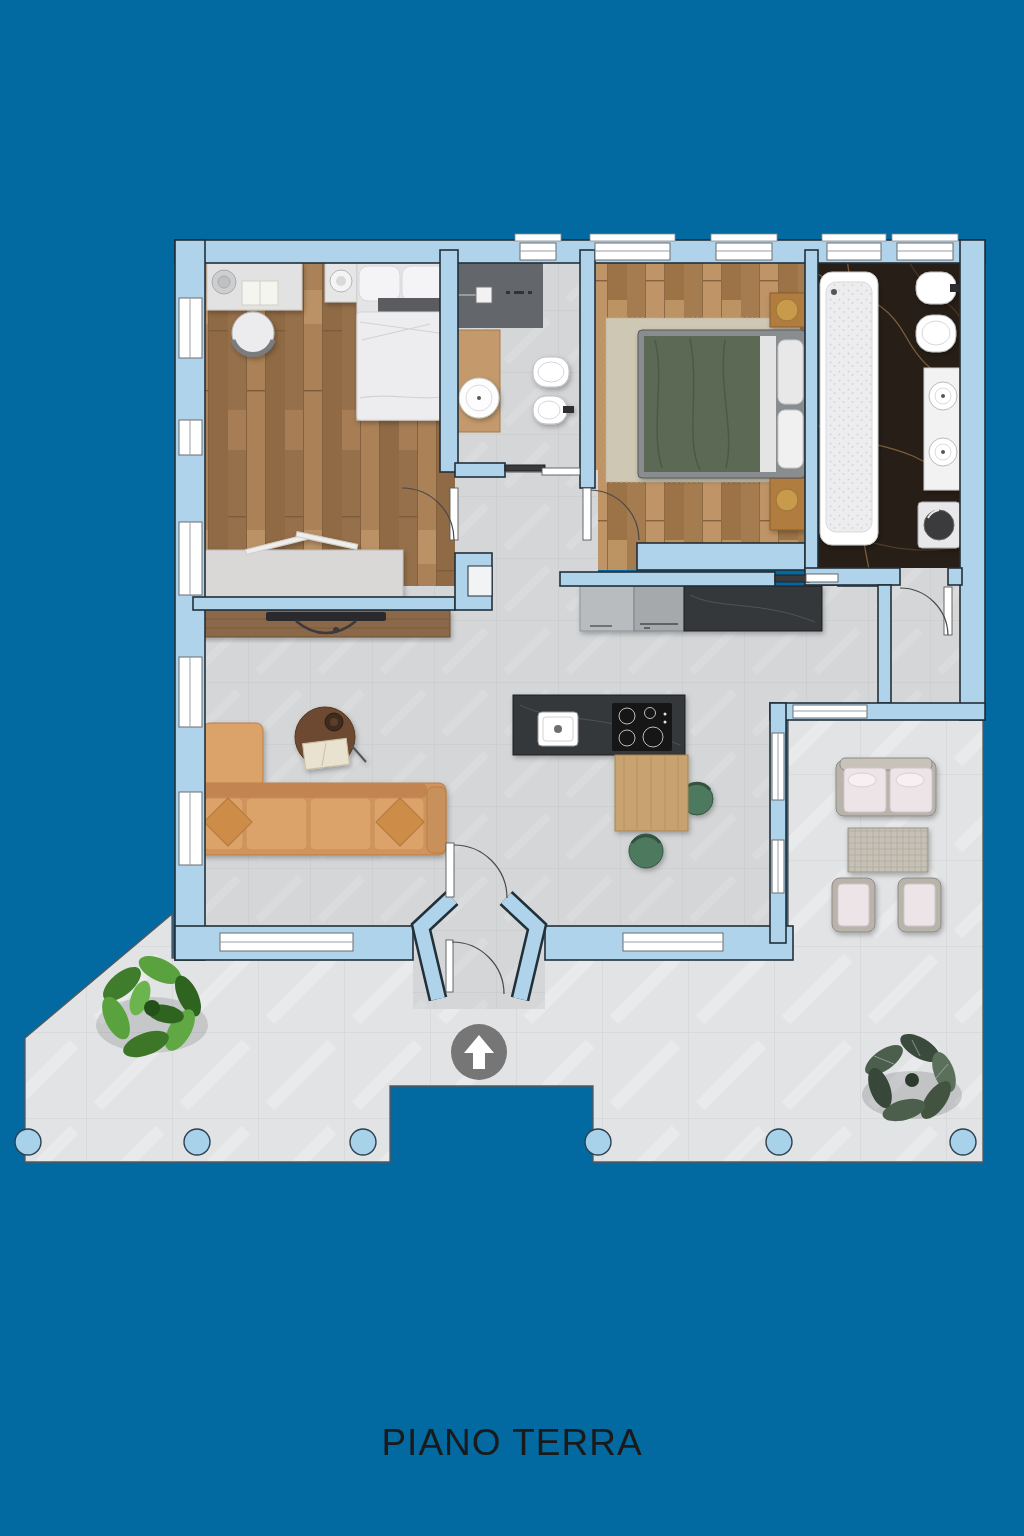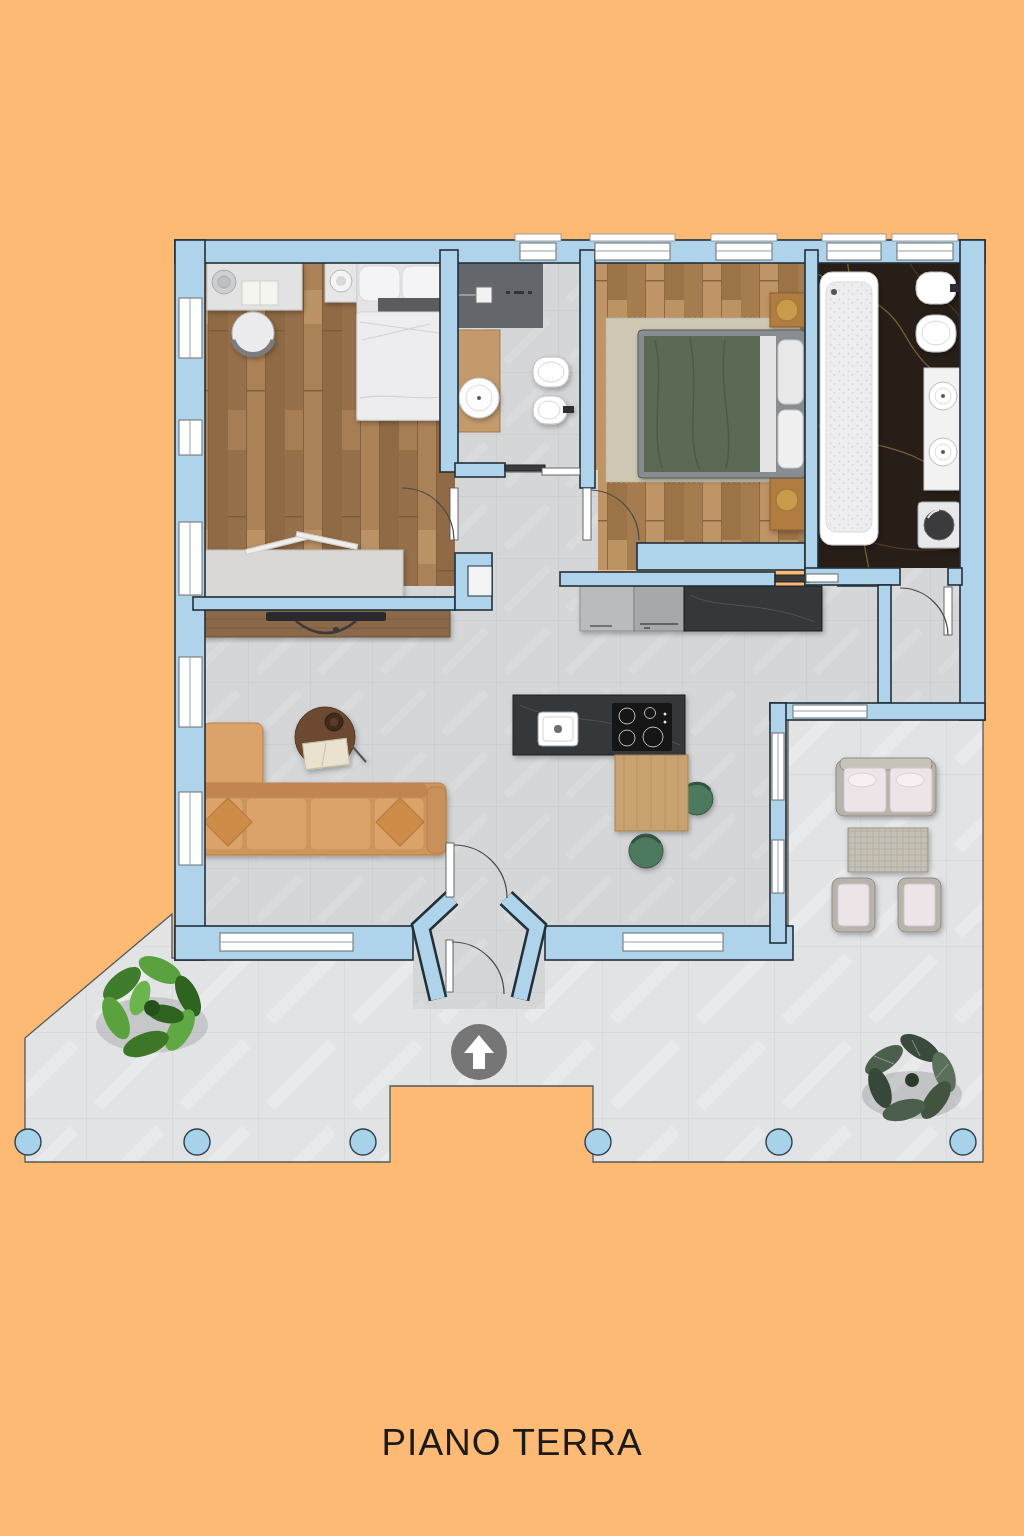--- a/index.html
+++ b/index.html
@@ -1,16 +1,16 @@
 <!DOCTYPE html>
 <html style="--wall: #aed3ea; --wall-outline: #223039; --terrace-tile: #e2e3e5; --interior-tile: #d5d6d8; --wood-bedroom1: #a07748; --wood-bedroom2: #b2885a; --marble-dark: #271e17; --counter-dark: #35373a; --sofa-tan: #d0945c; --chair-green: #4e7a5f; --lamp-gold: #c79b4c; --outdoor-cushion: #ece4e6; --pillar-blue: #a8d1ea; --arrow-badge: #6f6f6f; --text: #1a1a1a;"><head>
 <meta charset="utf-8">
 <style>
   html,body{margin:0;padding:0;background:#ffffff;}
-  .page{width:1024px;height:1536px;position:relative;background:#fdba74;margin:0 auto;
+  .page{width:1024px;height:1536px;position:relative;background:#0369a1;margin:0 auto;
         font-family:"Liberation Sans", sans-serif;}
   svg{display:block;}
   .wall{fill:var(--wall,#aed3ea);stroke:var(--wall-outline,#223039);stroke-width:1.6;}
   .win{fill:#ffffff;stroke:#6a6d70;stroke-width:1;}
   .winline{stroke:#9aa0a4;stroke-width:1;fill:none;}
   .sill{fill:#ffffff;stroke:#8a8d90;stroke-width:0.8;}
   .arc{stroke:#4a4a4a;stroke-width:1.2;fill:none;}
   .leaf{fill:#ffffff;stroke:#5a5a5a;stroke-width:0.9;}
   .pillar{fill:var(--pillar-blue,#a8d1ea);stroke:#2e4150;stroke-width:1.4;}
   .title{font:400 37px "Liberation Sans", sans-serif;fill:var(--text,#1a1a1a);letter-spacing:1px;}

